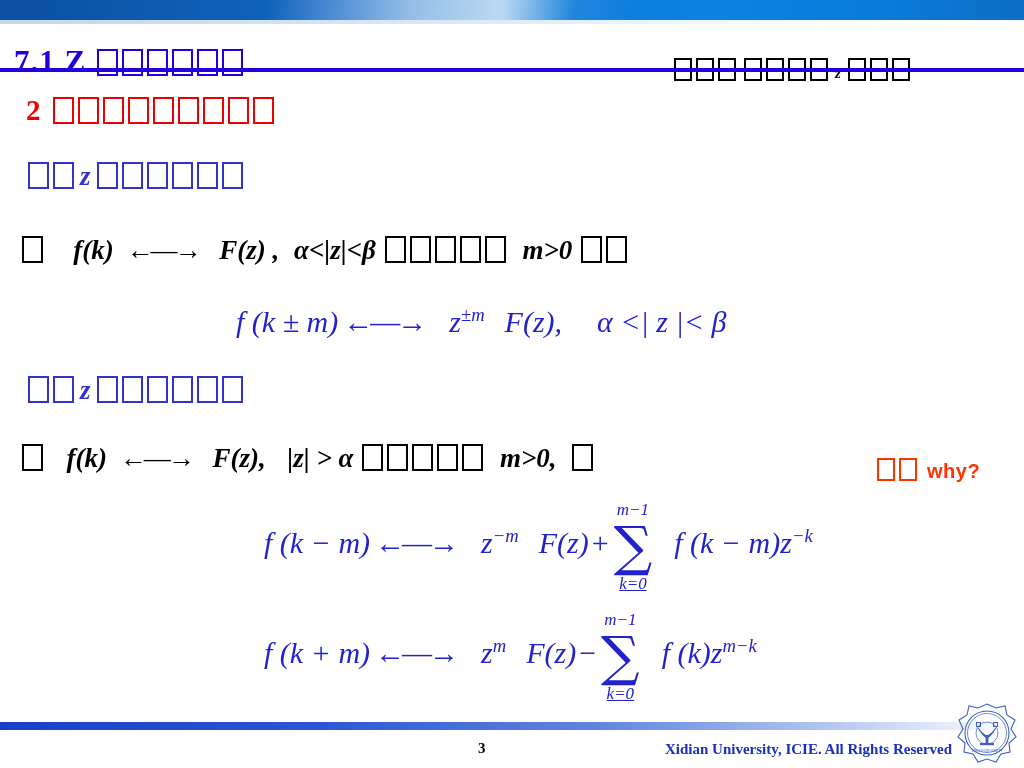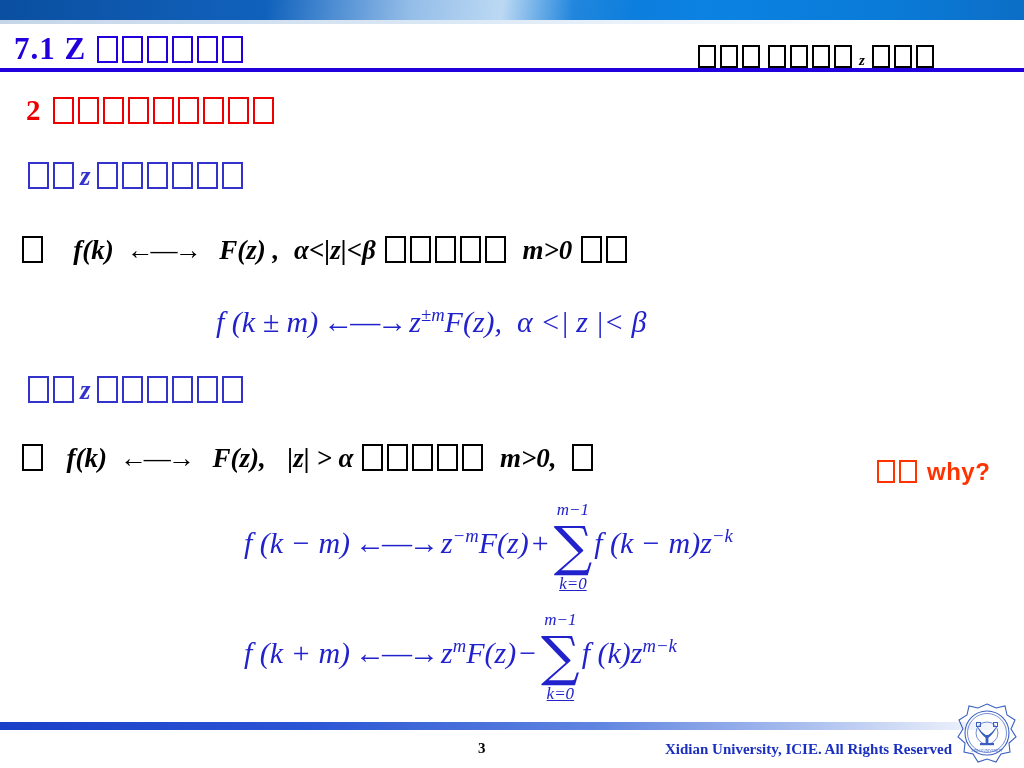--- a/index.html
+++ b/index.html
@@ -43,22 +43,22 @@
     width: 1024px; height: 4px;
     background: linear-gradient(90deg,
       rgba(150,180,215,0.55) 0%,
       rgba(175,205,235,0.45) 45%,
       rgba(255,255,255,0.0) 85%);
   }
 
   
   #header {
     position: absolute;
-    left: 0; top: 9px;
-    width: 918px; height: 48px; padding-left: 24px;
+    left: 0; top: 22px;
+    width: 918px; height: 48px;
   }
   #slide-title {
     position: absolute;
     left: 14px; top: 24px;
     font-family: "Liberation Serif", serif;
     font-weight: bold;
     font-size: 31px;
     color: #2200dd;
     letter-spacing: 1px;
     white-space: nowrap;
@@ -157,21 +157,21 @@
   }
 
   
   .formula {
     position: absolute;
     color: #2222cc;
     font-family: "Liberation Serif", serif;
     white-space: nowrap;
     line-height: 1;
   }
-  .formula i { font-style: italic; }
+  .formula i { font-style: italic; margin-left: 20px; }
   .formula .sup {
     font-size: 0.62em;
     vertical-align: super;
     font-style: italic;
   }
   .formula .op { font-style: normal; margin: 0 3px; }
   .formula .arr {
     font-style: normal;
     letter-spacing: -3px;
     margin: 0 5px;
@@ -225,21 +225,21 @@
     left: 244px; top: 635px;
     font-size: 30px;
   }
 
   #think-note {
     position: absolute;
     left: 875px; top: 458px;
     color: #ff3300;
     font-family: "Liberation Sans", sans-serif;
     font-weight: bold;
-    font-size: 24px;
+    font-size: 20px;
     white-space: nowrap;
     letter-spacing: 0.5px;
   }
 
   
   #footer-rule {
     position: absolute;
     left: 0; top: 722px;
     width: 1024px; height: 8px;
     background: linear-gradient(90deg,

